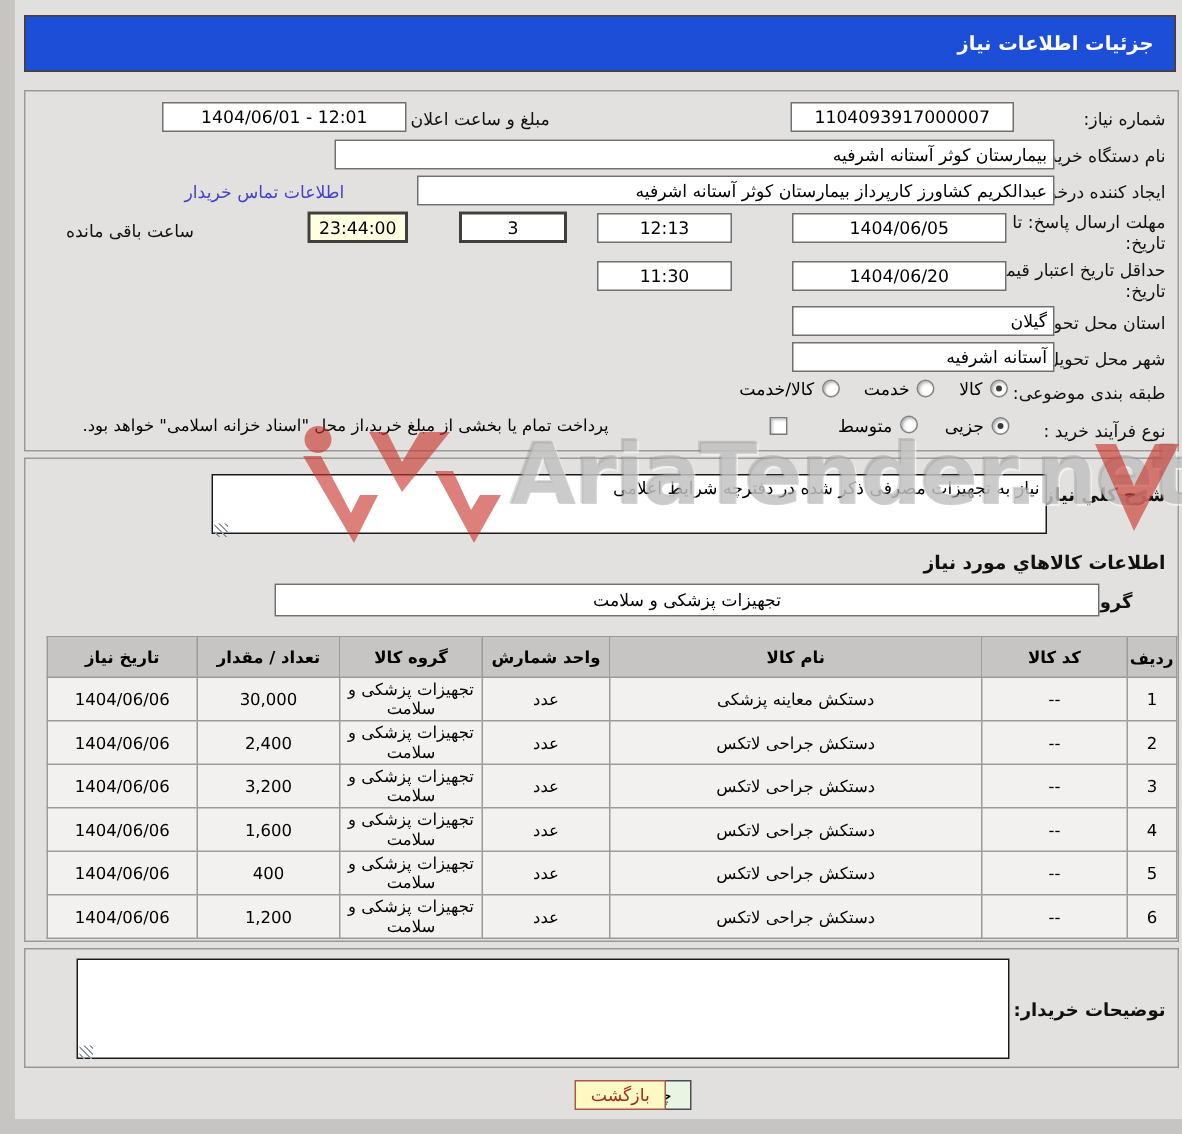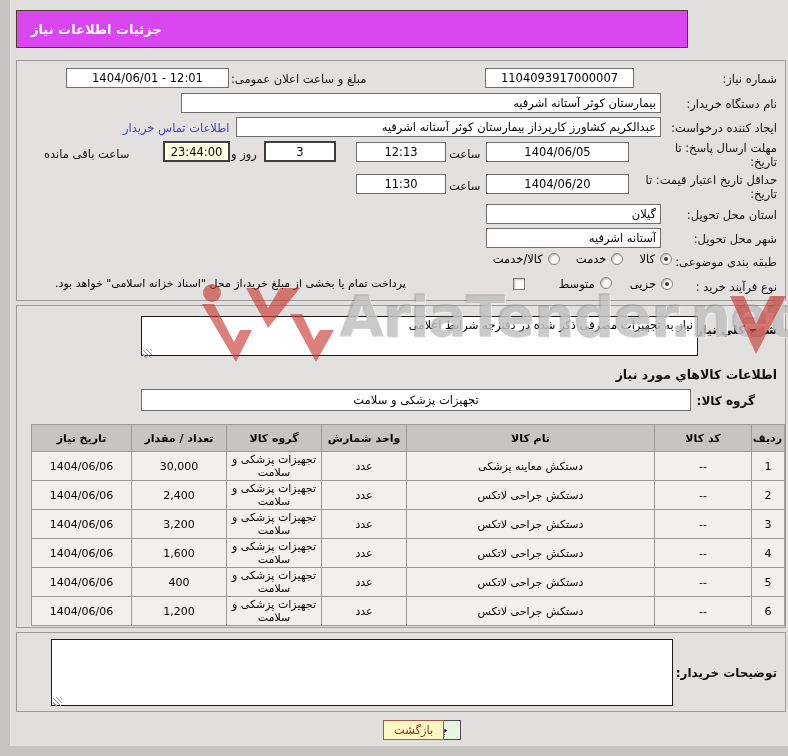--- a/index.html
+++ b/index.html
@@ -7,39 +7,39 @@
   body {
     width:788px; height:756px;
     background:#c7c5c1;
     font-family:"DejaVu Sans", sans-serif;
     overflow:hidden;
   }
   .page { position:relative; width:788px; height:756px; direction:rtl; }
   .content { position:absolute; left:10px; top:0; width:778px; height:746px; background:#e1e0de; }
 
   .titlebar {
-    position:absolute; left:16px; top:10px; width:672px; height:38px;
-    background:#d946ef; border:1px solid #4f3d20;
+    position:absolute; left:16px; top:10px; width:768px; height:38px;
+    background:#1d4ed8; border:1px solid #4f3d20;
     color:#ffffff; font-weight:bold; font-size:13px;
-    display:flex; align-items:center; padding:0 14px;justify-content:flex-end;
+    display:flex; align-items:center; padding:0 14px;
   }
 
   .panel { position:absolute; border:1px solid #9a9a98; background:#e2e1df; }
   #panel-form  { left:16px; top:60px;  width:770px; height:241px; }
   #panel-desc  { left:16px; top:305px; width:770px; height:323px; }
   #panel-notes { left:16px; top:632px; width:770px; height:80px;  }
 
   .lbl { position:absolute; font-size:11.5px; color:#111; white-space:nowrap; line-height:14px; }
   .lbl.wrap { white-space:normal; text-align:right; }
   .lbl.b { font-weight:bold; font-size:12px; }
 
   .ibox {
     position:absolute; height:20px; background:#fff; border:1px solid #6f6f6f;
     font-size:11.5px; color:#000; display:flex; align-items:center;
-    padding:4px 4px; overflow:hidden; white-space:nowrap;
+    padding:4px 4px; overflow:hidden; white-space:nowrap;margin-left:42px;
   }
   .ibox.center { justify-content:center; }
   .ibox.thick { border:2px solid #3f3f3f; }
   .ibox.cream { background:#ffffe1; }
   .ltr { direction:ltr; }
 
   .link { position:absolute; font-size:11.5px; color:#4343c8; cursor:pointer; white-space:nowrap; }
 
   .optrow { position:absolute; display:flex; align-items:center; direction:rtl; }
   .radio {

